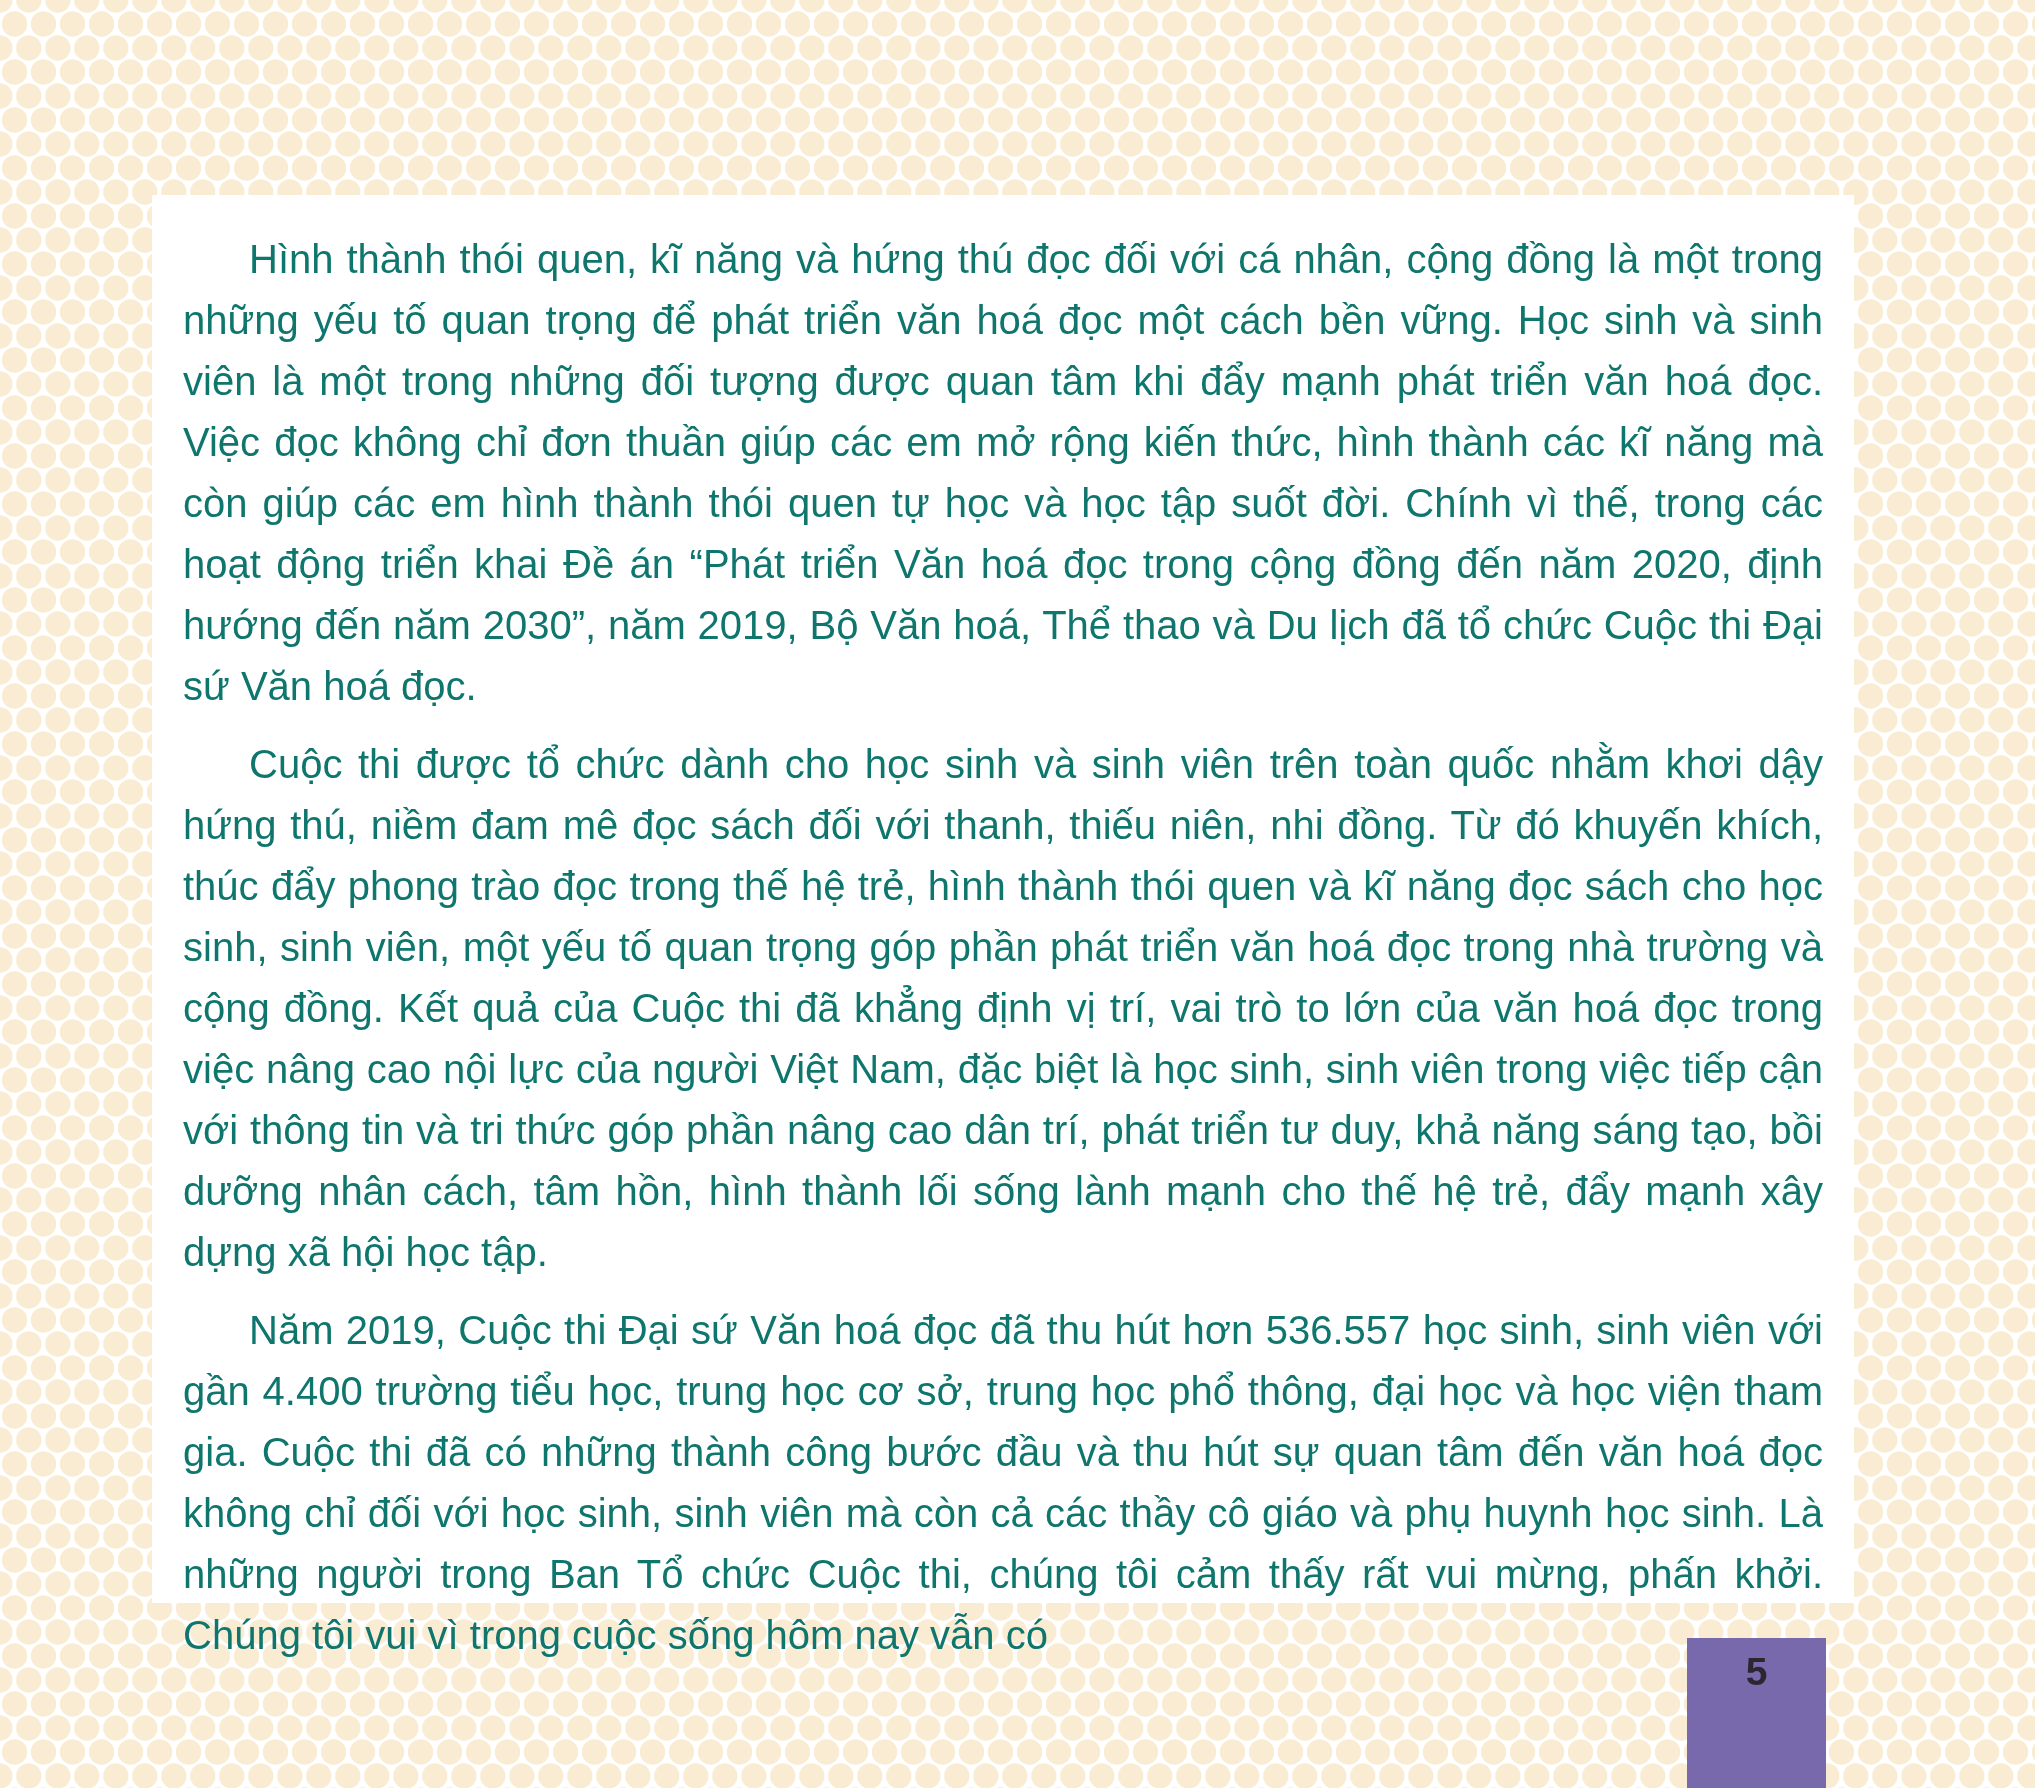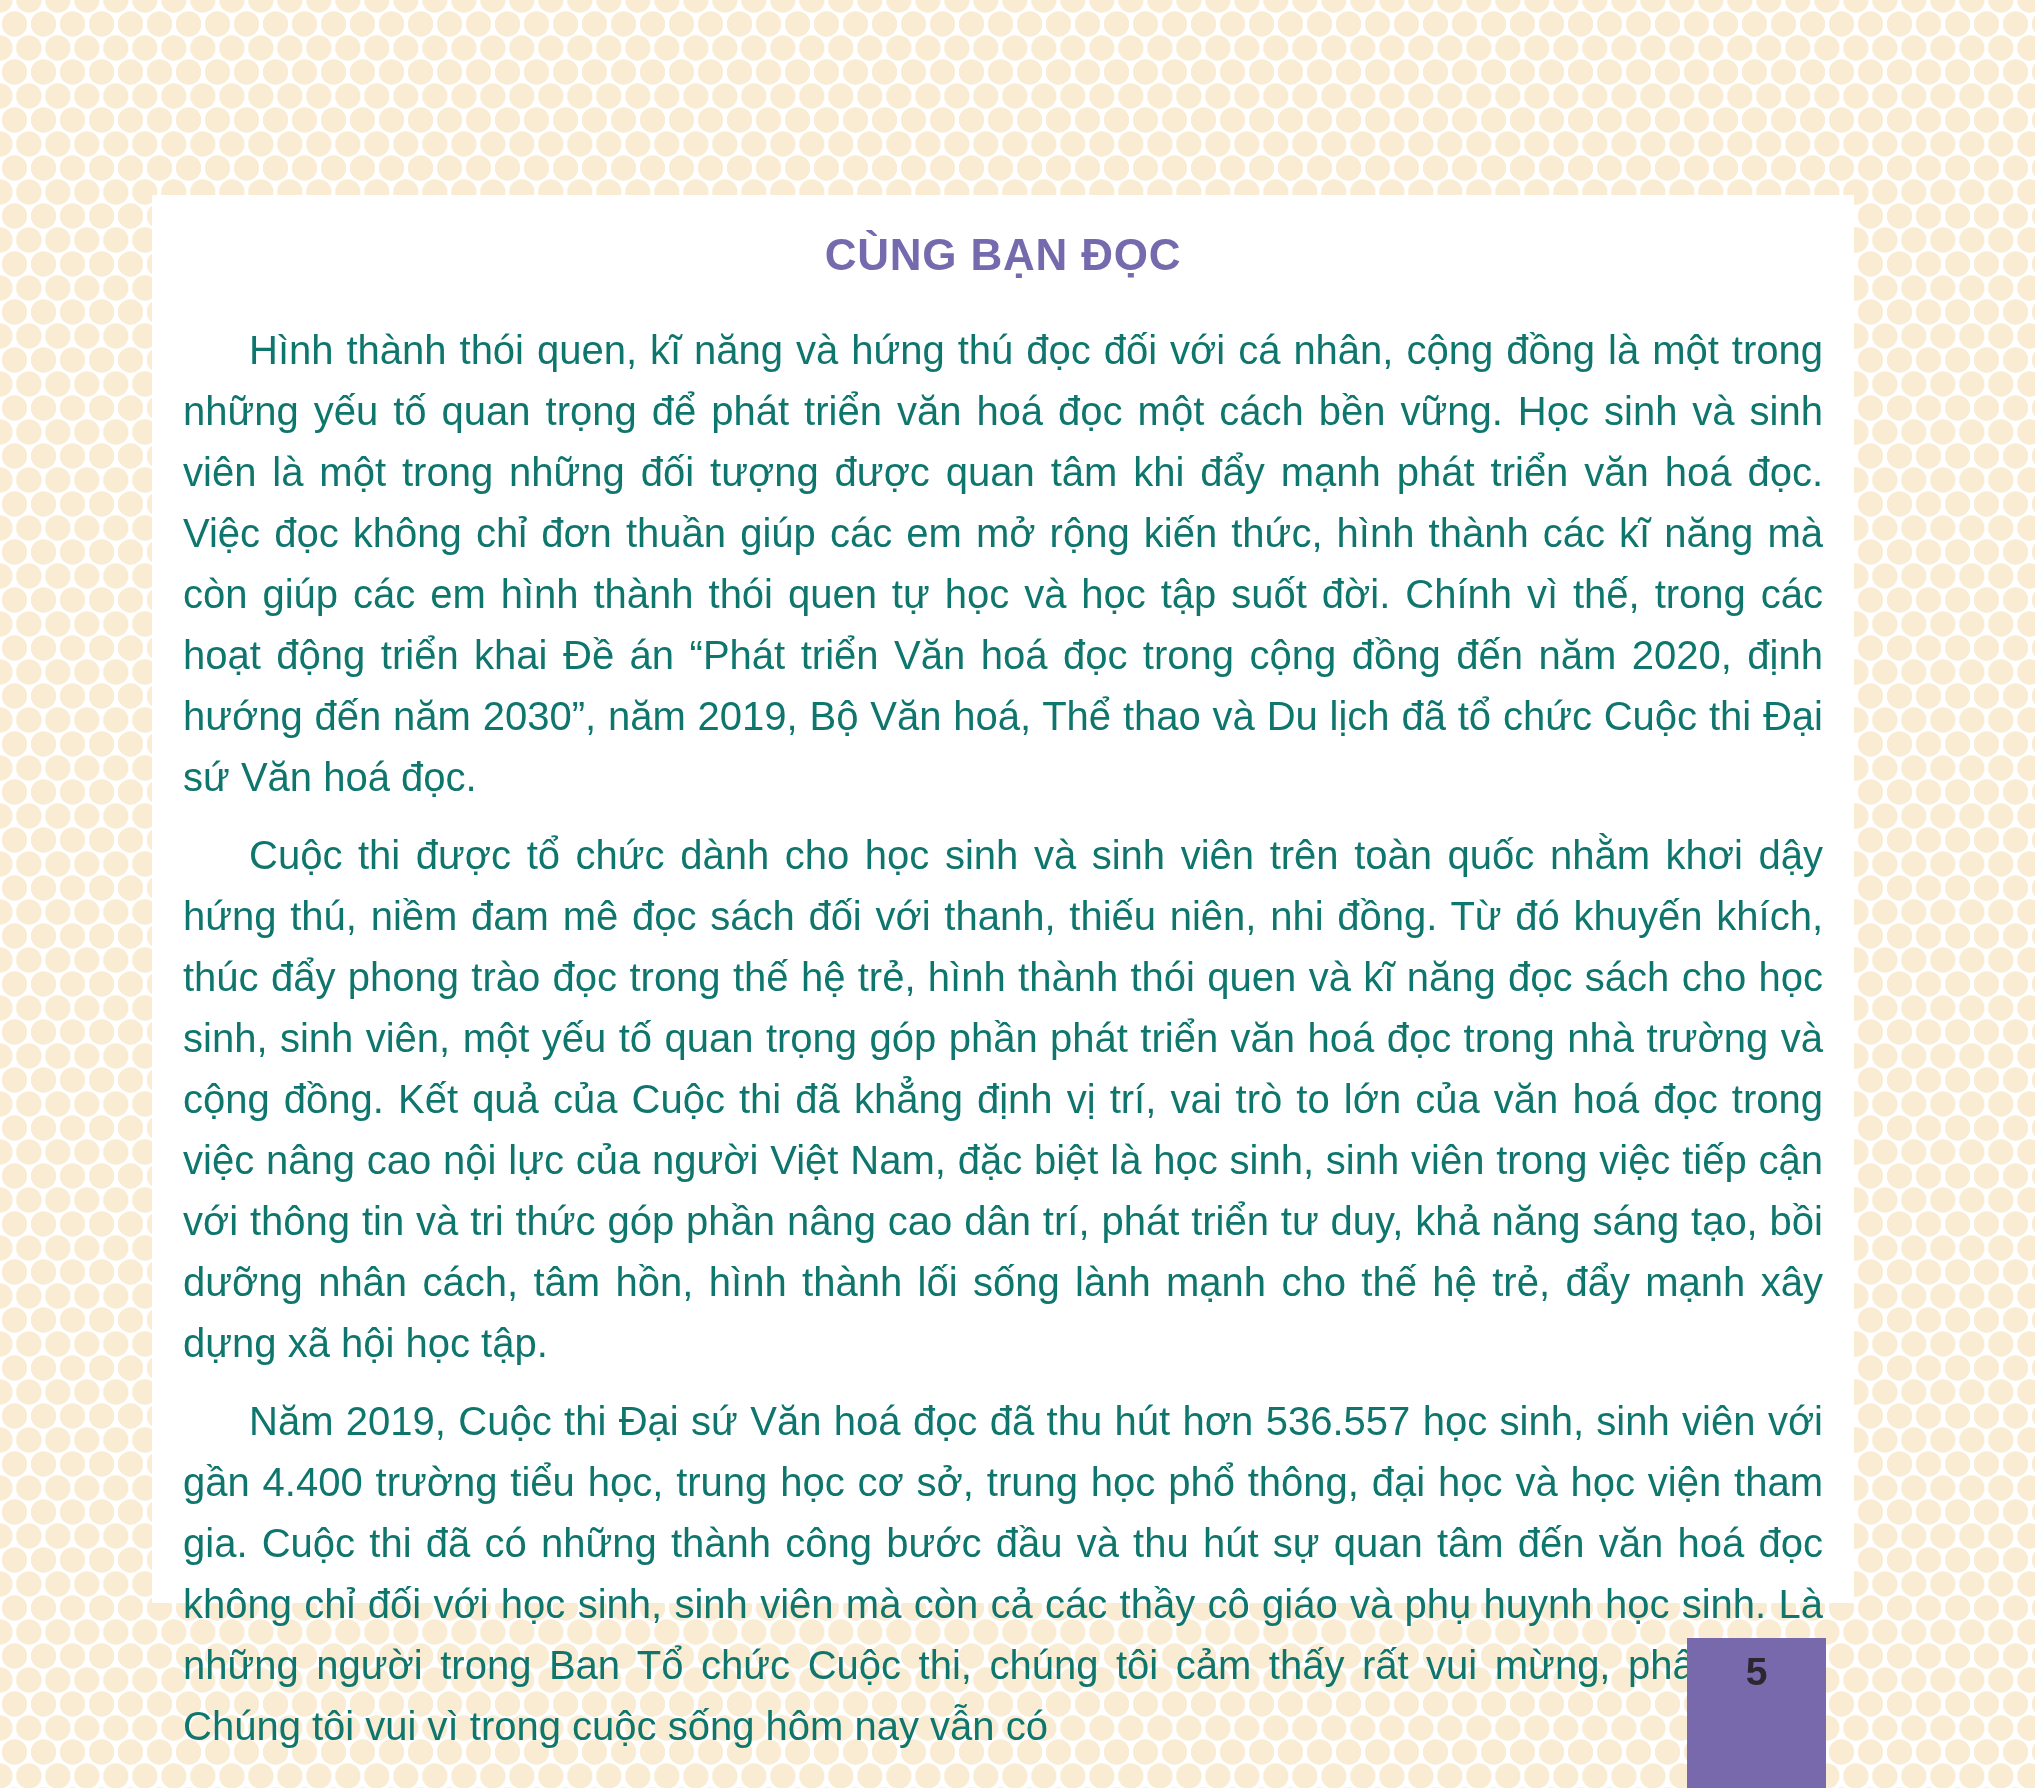--- a/index.html
+++ b/index.html
@@ -64,21 +64,20 @@
     color: #2b2630;
     font-style: normal;
   }
 </style>
 </head>
 <body>
 
 <div class="page">
 
   <div class="card">
-    <h1 class="card-title">CÙNG BẠN ĐỌC</h1>
 
     <div class="body-text">
       <p>Hình thành thói quen, kĩ năng và hứng thú đọc đối với cá nhân, cộng đồng là một trong những yếu tố quan trọng để phát triển văn hoá đọc một cách bền vững. Học sinh và sinh viên là một trong những đối tượng được quan tâm khi đẩy mạnh phát triển văn hoá đọc. Việc đọc không chỉ đơn thuần giúp các em mở rộng kiến thức, hình thành các kĩ năng mà còn giúp các em hình thành thói quen tự học và học tập suốt đời. Chính vì thế, trong các hoạt động triển khai Đề án “Phát triển Văn hoá đọc trong cộng đồng đến năm 2020, định hướng đến năm 2030”, năm 2019, Bộ Văn hoá, Thể thao và Du lịch đã tổ chức Cuộc thi Đại sứ Văn hoá đọc.</p>
       <p>Cuộc thi được tổ chức dành cho học sinh và sinh viên trên toàn quốc nhằm khơi dậy hứng thú, niềm đam mê đọc sách đối với thanh, thiếu niên, nhi đồng. Từ đó khuyến khích, thúc đẩy phong trào đọc trong thế hệ trẻ, hình thành thói quen và kĩ năng đọc sách cho học sinh, sinh viên, một yếu tố quan trọng góp phần phát triển văn hoá đọc trong nhà trường và cộng đồng. Kết quả của Cuộc thi đã khẳng định vị trí, vai trò to lớn của văn hoá đọc trong việc nâng cao nội lực của người Việt Nam, đặc biệt là học sinh, sinh viên trong việc tiếp cận với thông tin và tri thức góp phần nâng cao dân trí, phát triển tư duy, khả năng sáng tạo, bồi dưỡng nhân cách, tâm hồn, hình thành lối sống lành mạnh cho thế hệ trẻ, đẩy mạnh xây dựng xã hội học tập.</p>
       <p>Năm 2019, Cuộc thi Đại sứ Văn hoá đọc đã thu hút hơn 536.557 học sinh, sinh viên với gần 4.400 trường tiểu học, trung học cơ sở, trung học phổ thông, đại học và học viện tham gia. Cuộc thi đã có những thành công bước đầu và thu hút sự quan tâm đến văn hoá đọc không chỉ đối với học sinh, sinh viên mà còn cả các thầy cô giáo và phụ huynh học sinh. Là những người trong Ban Tổ chức Cuộc thi, chúng tôi cảm thấy rất vui mừng, phấn khởi. Chúng tôi vui vì trong cuộc sống hôm nay vẫn có</p>
     </div>
   </div>
 
   <div class="page-tab">
     <span class="num">5</span>

